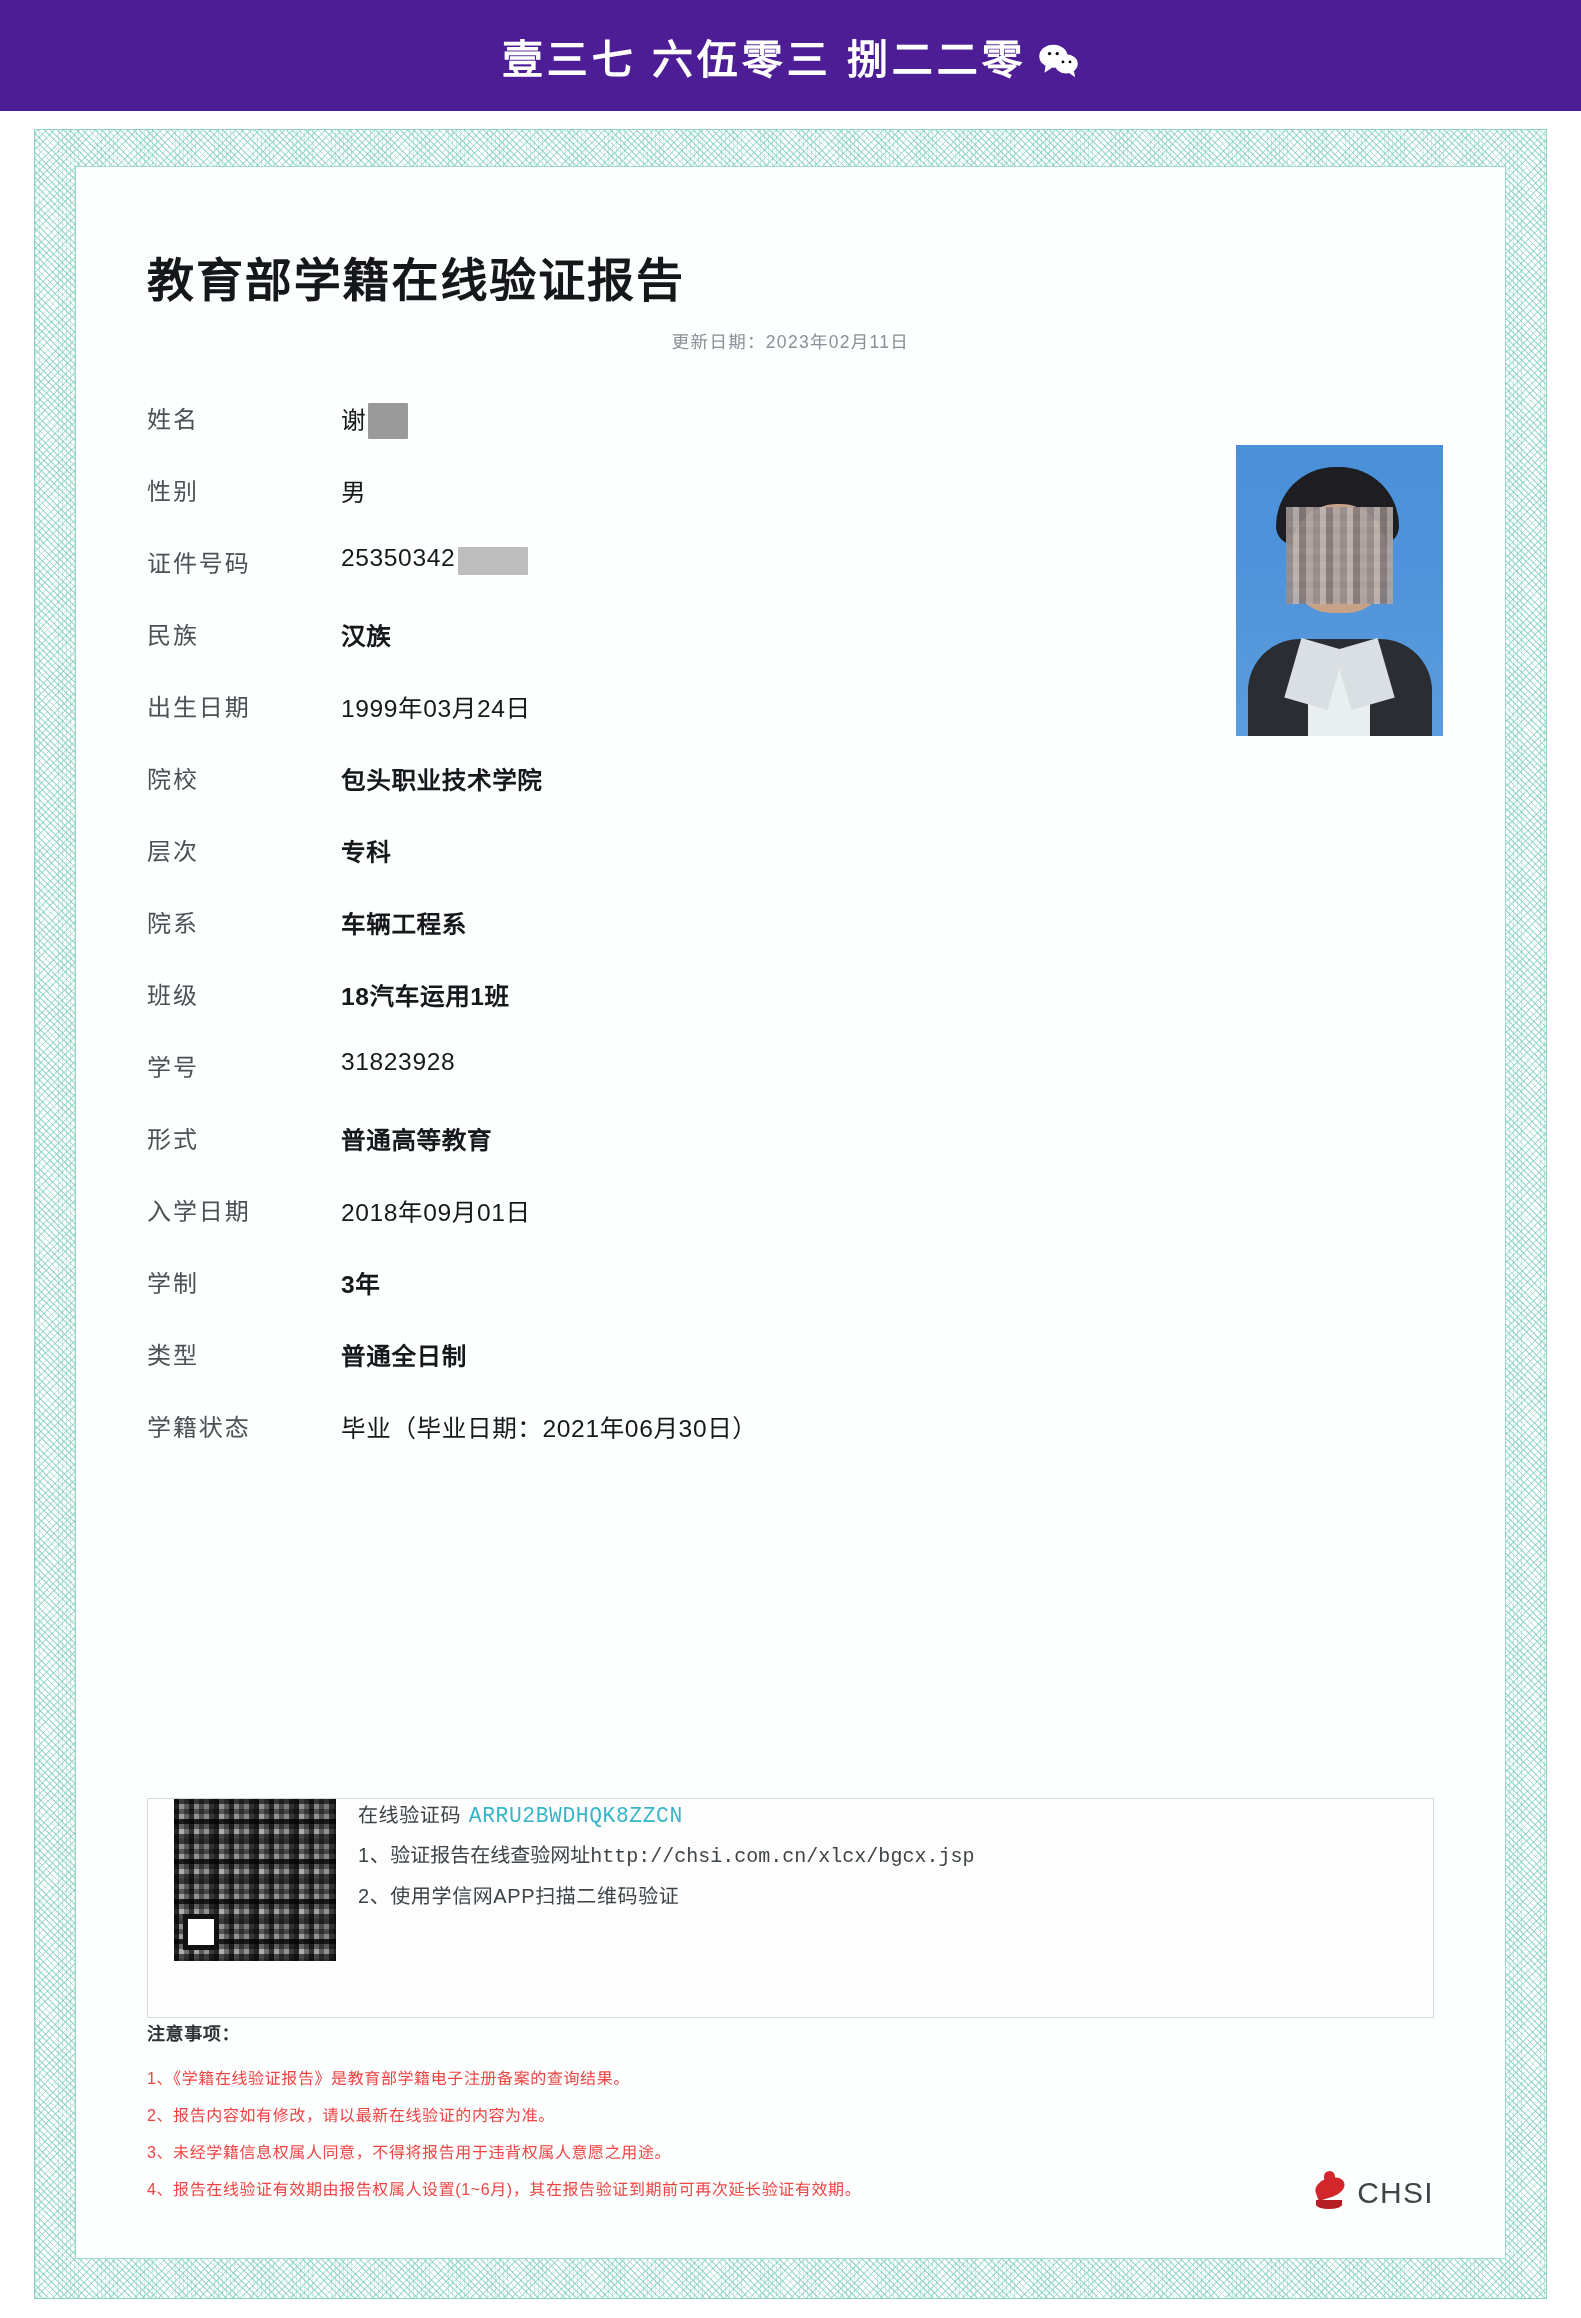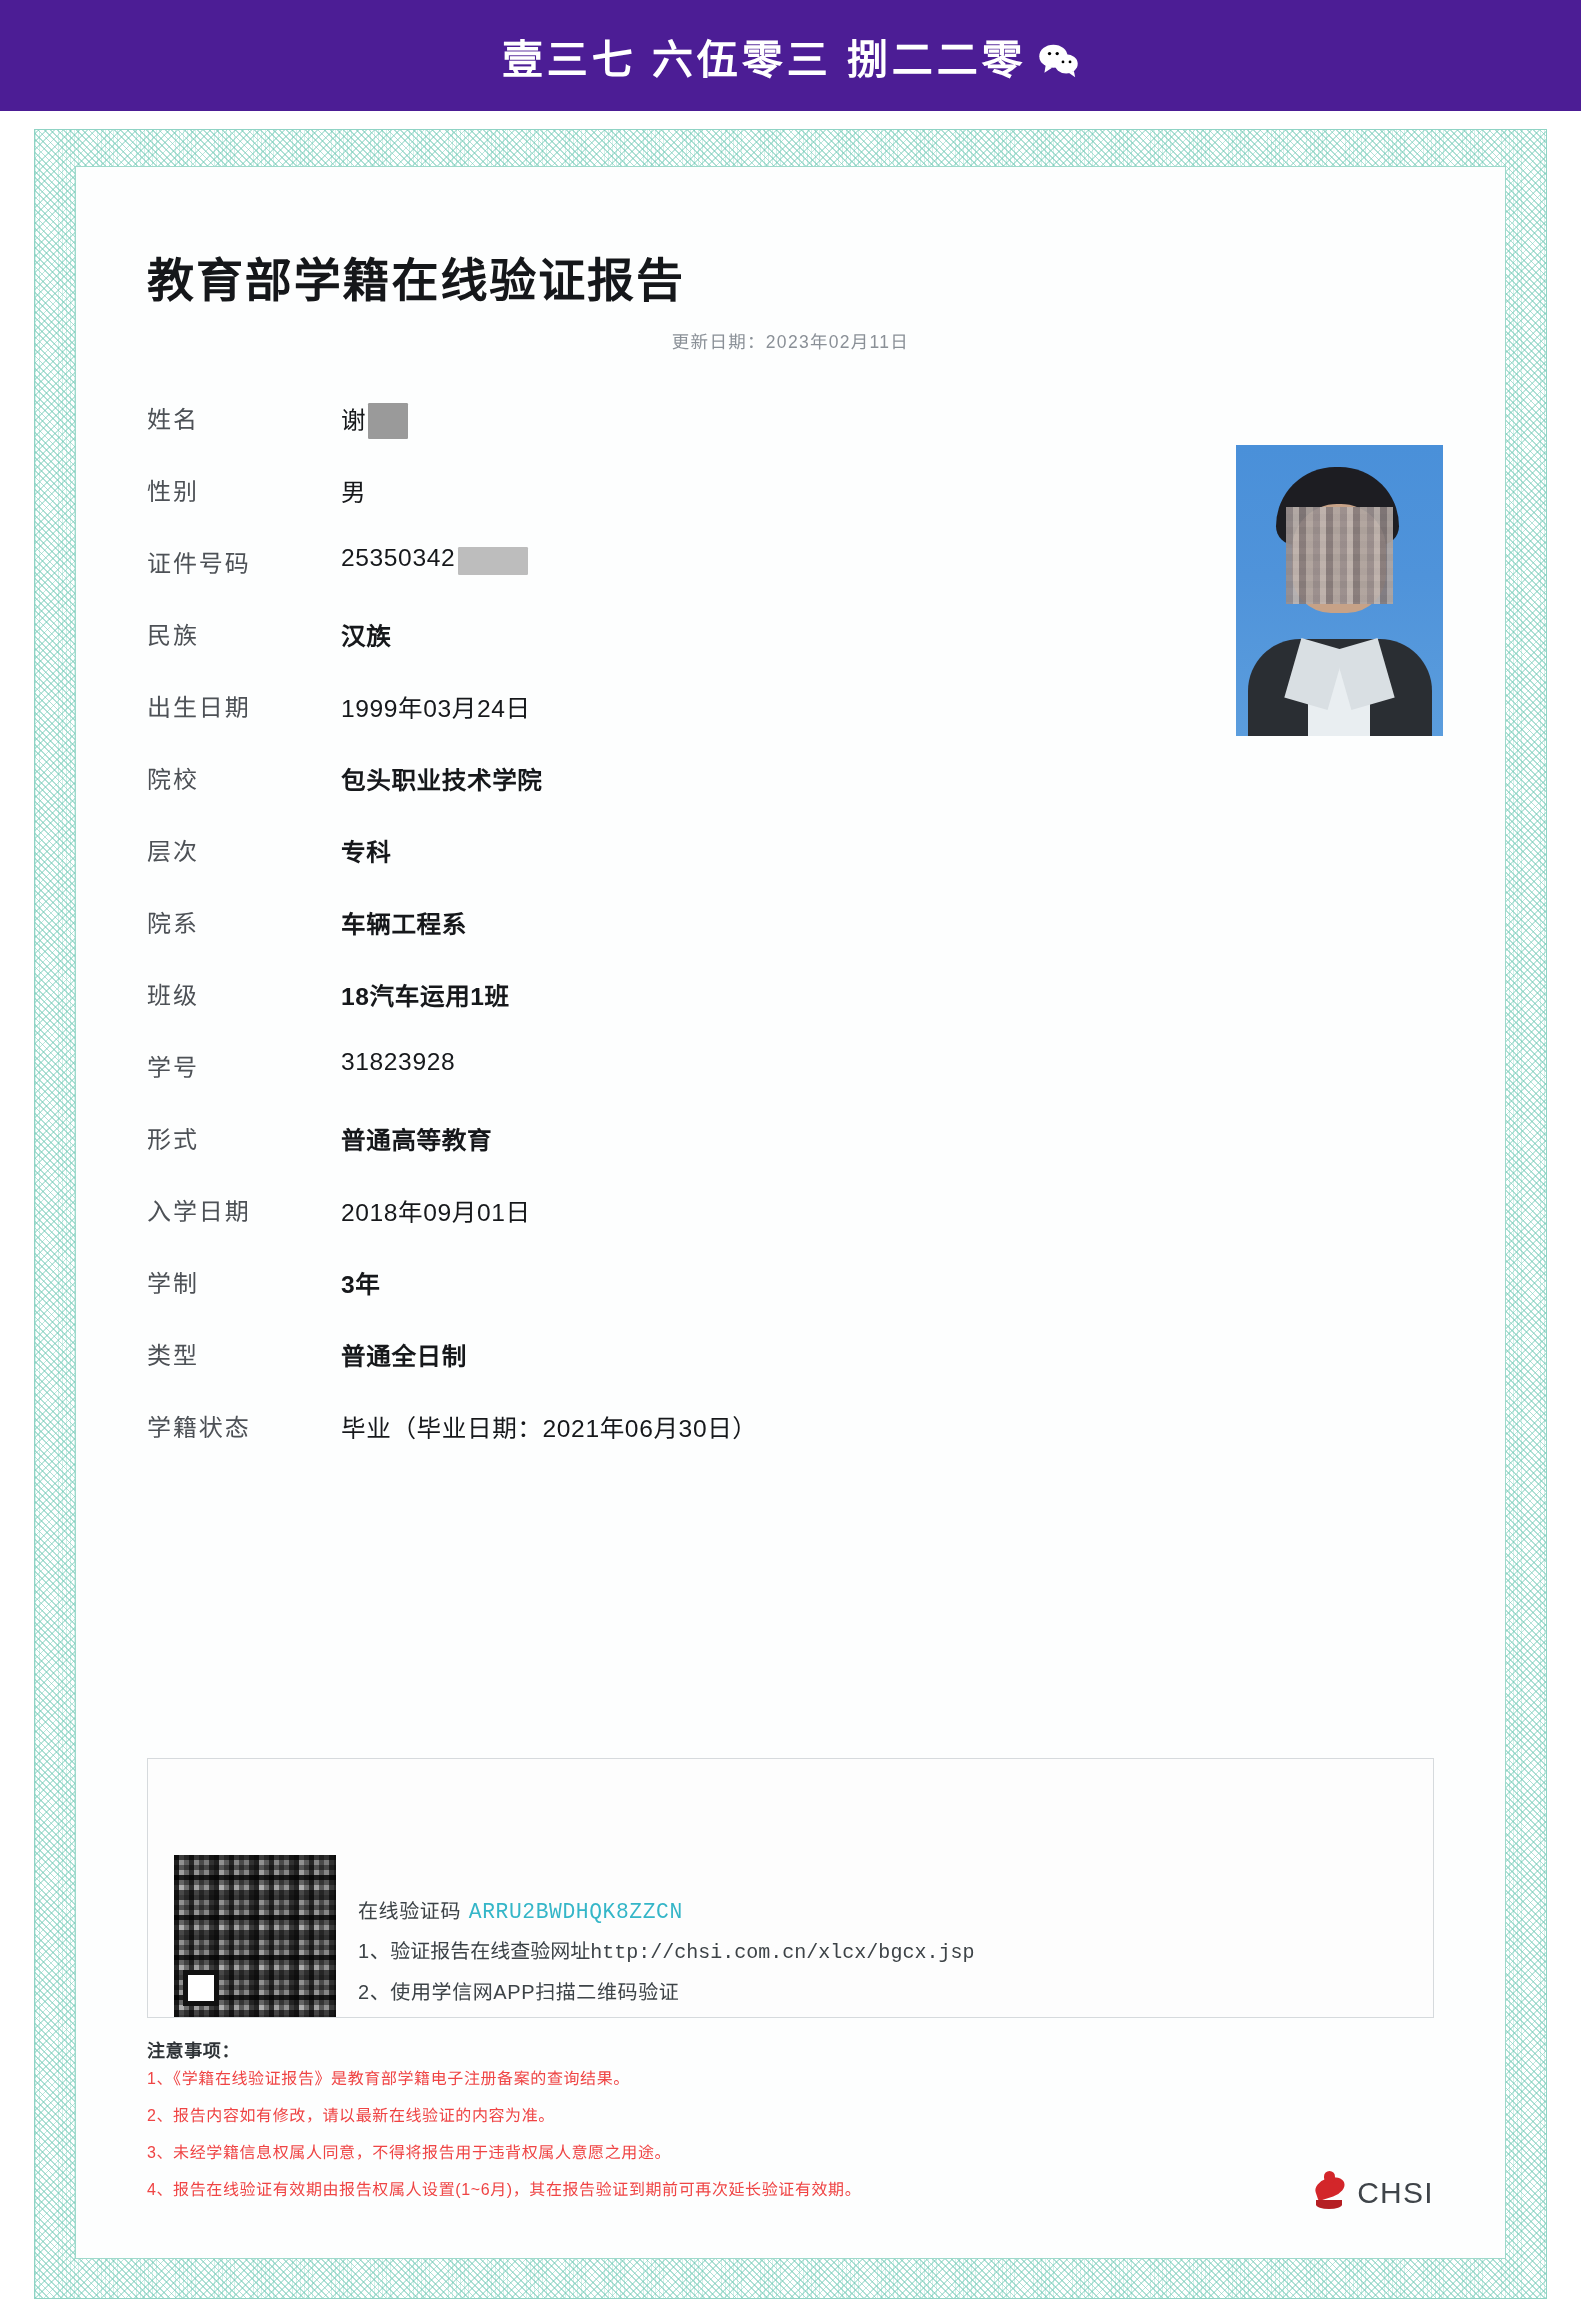--- a/index.html
+++ b/index.html
@@ -217,26 +217,26 @@
     background: #d9dfe3;
     transform: rotate(-16deg);
   }
 
   
   .verify-box {
     position: absolute;
     left: 71px;
     right: 71px;
     bottom: 240px;
-    height: 260px;
+    height: 220px;
     border: 1.3px solid #d6dadd;
     background: #fdfdfd;
     box-sizing: border-box;
     display: flex;
-    align-items: flex-end;
+    align-items: flex-start;
   }
   .qr {
     width: 162px;
     height: 162px;
     margin: 0 22px 0 26px;
     flex: 0 0 auto;
     background:
       linear-gradient(90deg, #2f2f2f 12%, #d8d8d8 12% 25%, #8a8a8a 25% 38%, #3a3a3a 38% 50%, #c9c9c9 50% 62%, #6f6f6f 62% 75%, #b5b5b5 75% 88%, #4a4a4a 88%),
       linear-gradient(0deg, #555 12%, #ccc 12% 25%, #777 25% 38%, #222 38% 50%, #bbb 50% 62%, #666 62% 75%, #aaa 75% 88%, #444 88%);
     background-size: 40px 40px, 40px 40px;
@@ -283,21 +283,21 @@
   .notes {
     position: absolute;
     left: 71px;
     right: 71px;
     bottom: 45px;
   }
   .notes-title {
     font-size: 18px;
     font-weight: bold;
     color: #2e3337;
-    margin-bottom: 3px;
+    margin-bottom: 20px;
     letter-spacing: 0.6px;
   }
   .note-item {
     font-size: 16px;
     color: #ef4444;
     margin-bottom: 13px;
     letter-spacing: 0.6px;
   }
   .chsi-logo {
     position: absolute;

